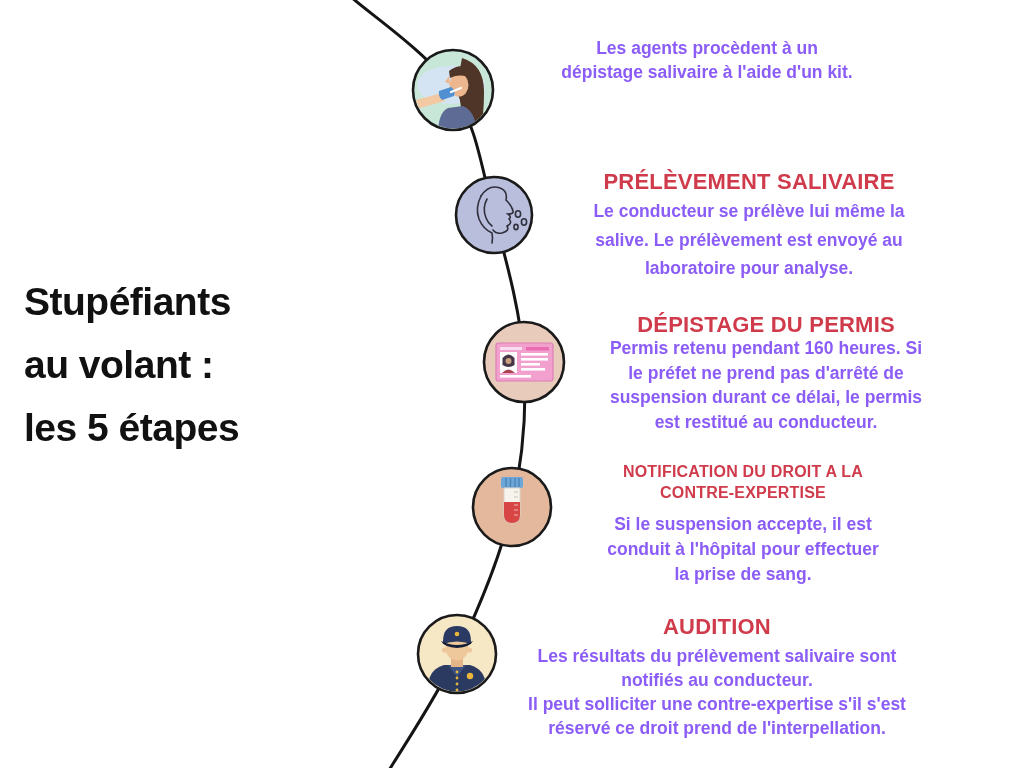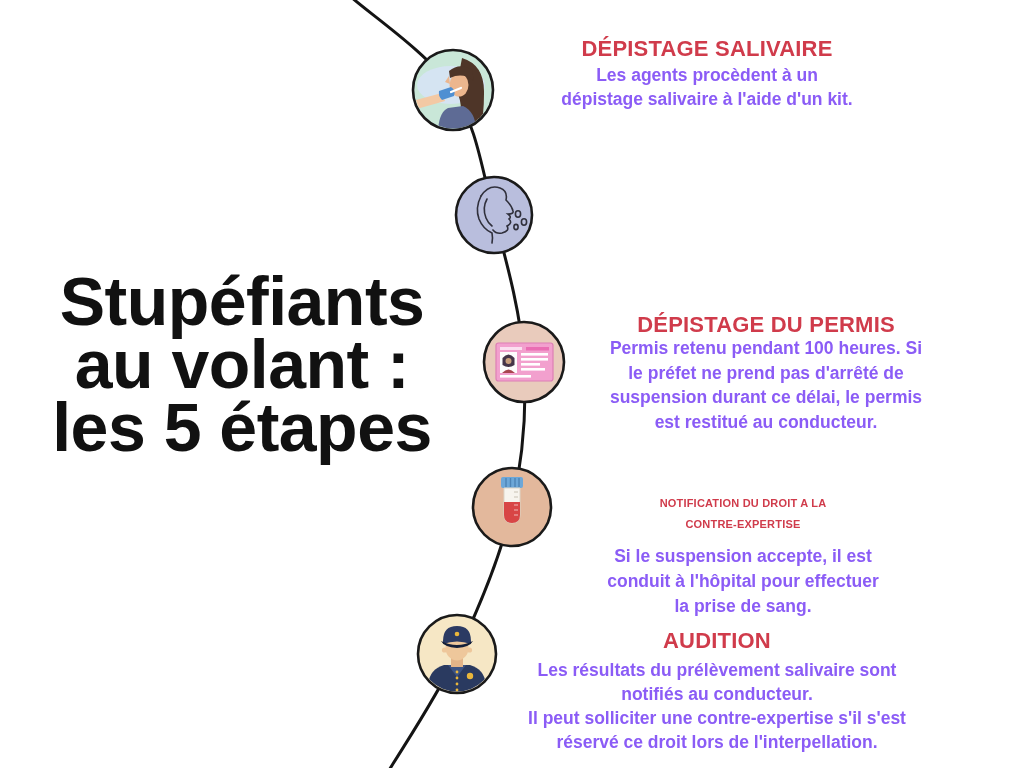--- a/index.html
+++ b/index.html
@@ -15,22 +15,21 @@
     position: absolute;
     left: 0; top: 0;
     width: 1024px; height: 768px;
   }
   .title {
     position: absolute;
     left: 24px;
     top: 270px;
     width: 436px;
     margin: 0;
-    text-align: center;
-    font-size: 68px;
+    font-size: 39px;
     line-height: 63px;
     font-weight: bold;
     color: #111111;
     white-space: pre-line;
     letter-spacing: -0.5px;
   }
   .step {
     position: absolute;
     text-align: center;
   }
@@ -51,24 +50,24 @@
     white-space: pre-line;
   }
   .step-1 { left: 527px; top: 37px;  width: 360px; }
   .step-1 p { line-height: 23.5px; }
   .step-2 { left: 564px; top: 170px; width: 370px; }
   .step-2 p { line-height: 28.5px; }
   .step-3 { left: 583px; top: 313px; width: 366px; }
   .step-3 h2 { margin-bottom: 0; }
   .step-3 p { line-height: 24.5px; }
   .step-4 { left: 558px; top: 461px; width: 370px; }
-  .step-4 h2 { font-size: 11px; line-height: 21px; margin-bottom: 9px; margin-top: 32px; }
+  .step-4 h2 { font-size: 16px; line-height: 21px; margin-bottom: 9px; }
   .step-4 p { line-height: 25px; }
   .step-5 { left: 520px; top: 615px; width: 394px; }
-  .step-5 h2 { margin-bottom: 6px; margin-top: 14px; }
+  .step-5 h2 { margin-bottom: 6px; }
   .step-5 p { line-height: 24px; }
 </style>
 </head>
 <body>
 
 <div class="canvas">
 
   <svg class="artwork" viewBox="0 0 1024 768" aria-hidden="true">
     <defs>
       <clipPath id="c1">
@@ -172,43 +171,48 @@
         <circle cx="457" cy="690" r="1.4" fill="#e9b63b"></circle>
       </g>
     </g>
   </svg>
 
   <h1 class="title">Stupéfiants
 au volant :
 les 5 étapes</h1>
 
   <section class="step step-1">
-    <h2>DÉPISTAGE SALIVAIRE</h2>
     <p>Les agents procèdent à un
 dépistage salivaire à l'aide d'un kit.</p>
   </section>
 
+  <section class="step step-2">
+    <h2>PRÉLÈVEMENT SALIVAIRE</h2>
+    <p>Le conducteur se prélève lui même la
+salive. Le prélèvement est envoyé au
+laboratoire pour analyse.</p>
+  </section>
 
   <section class="step step-3">
     <h2>DÉPISTAGE DU PERMIS</h2>
-    <p>Permis retenu pendant 100 heures. Si
+    <p>Permis retenu pendant 160 heures. Si
 le préfet ne prend pas d'arrêté de
 suspension durant ce délai, le permis
 est restitué au conducteur.</p>
   </section>
 
   <section class="step step-4">
     <h2>NOTIFICATION DU DROIT A LA
 CONTRE-EXPERTISE</h2>
     <p>Si le suspension accepte, il est
 conduit à l'hôpital pour effectuer
 la prise de sang.</p>
   </section>
 
   <section class="step step-5">
     <h2>AUDITION</h2>
     <p>Les résultats du prélèvement salivaire sont
 notifiés au conducteur.
 Il peut solliciter une contre-expertise s'il s'est
-réservé ce droit lors de l'interpellation.</p>
+réservé ce droit prend de l'interpellation.</p>
   </section>
 
 </div>
 
 </body></html>

